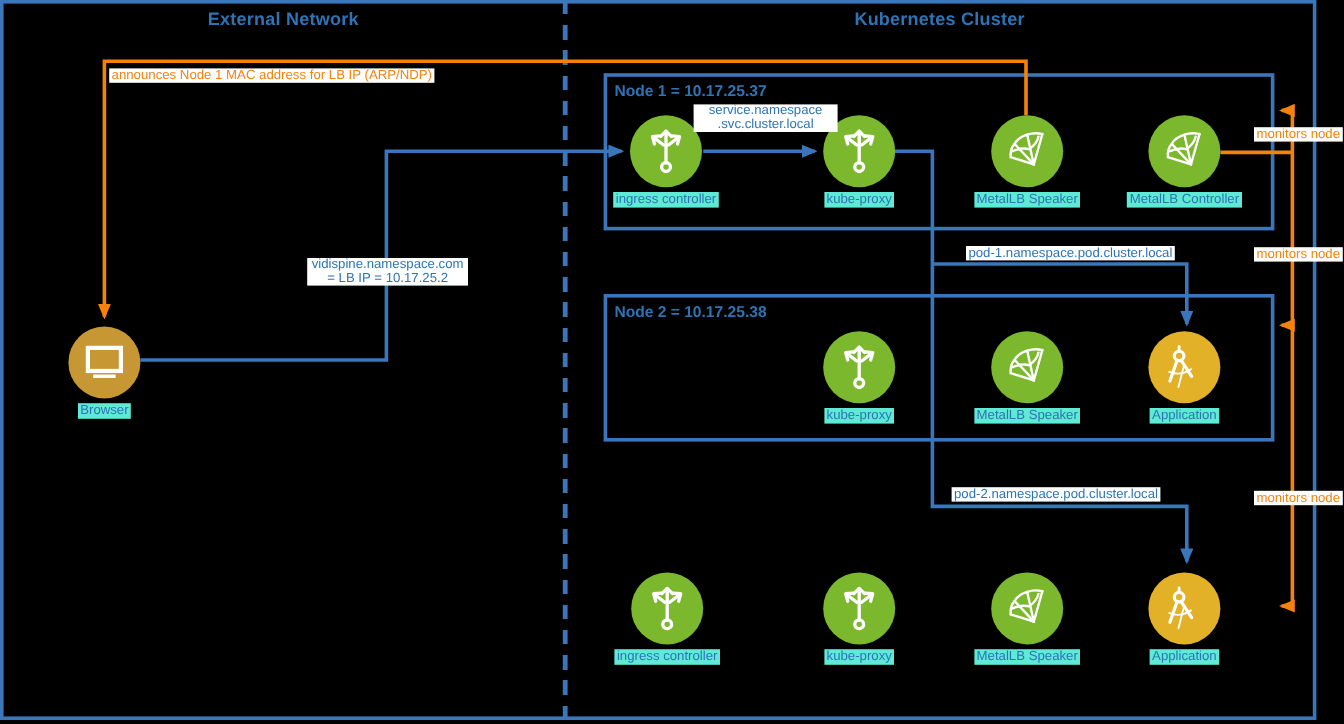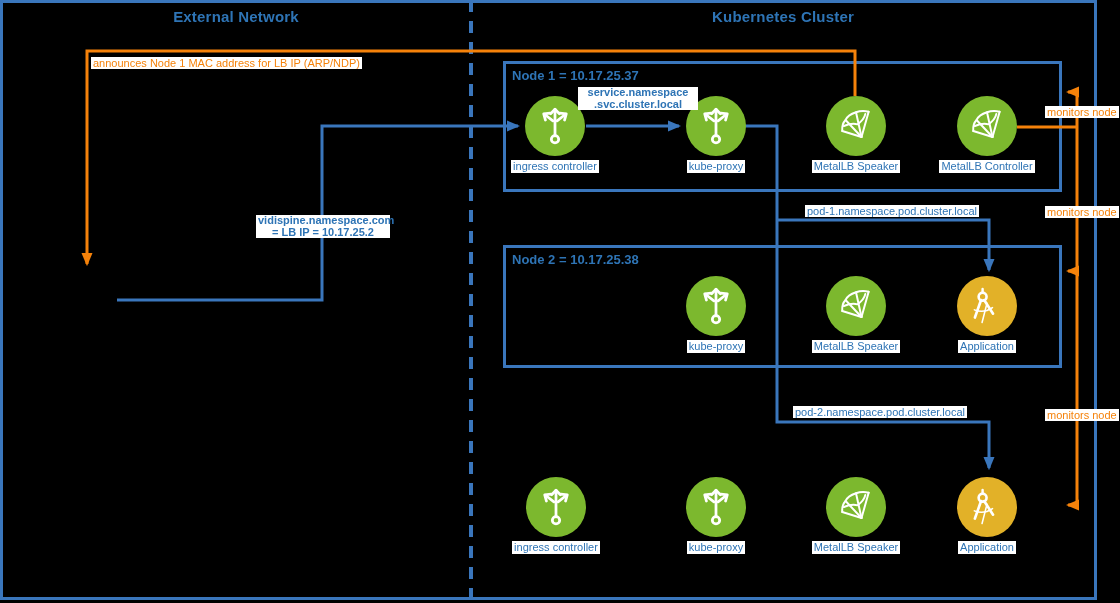--- a/index.html
+++ b/index.html
@@ -28,29 +28,29 @@
   }
   .component{position:absolute;width:110px;text-align:center;}
   .circle{
     width:60px;height:60px;border-radius:50%;margin:0 auto;
     display:flex;align-items:center;justify-content:center;
   }
   .circle.green{background:#7cb82e;}
   .circle.gold-app{background:#e2b128;}
   .circle.gold-browser{background:#c69733;}
   .chip{
-    display:inline-block;background:#ffffff;color:#2e74b5;font-size:11px;
+    display:inline-block;background:#5eead4;color:#2e74b5;font-size:11px;
     line-height:13px;padding:0 2px;margin-top:4px;white-space:nowrap;
   }
   .conn-label{
     position:absolute;background:#fff;color:#2e74b5;font-size:11px;
     line-height:12px;padding:0 2px;white-space:nowrap;z-index:6;
   }
   .conn-label.orange-text{color:#f5820a;text-align:center;}
-  .conn-label.two-line{white-space:normal;text-align:center;line-height:11.5px;font-weight:bold;}
+  .conn-label.two-line{white-space:normal;text-align:center;line-height:11.5px;}
   svg.connectors{position:absolute;left:0;top:0;z-index:4;}
   .layer-top{position:absolute;left:0;top:0;width:100%;height:100%;z-index:5;}
   .layer-top .component{position:absolute;}
   .icon{display:block;}
 </style>
 </head>
 <body>
 
 <div class="canvas">
 
@@ -122,20 +122,28 @@
       <path d="M1017 127 H1078"></path>
       <path d="M1077 92 V505"></path>
       <path d="M1077 92 H1068" marker-end="url(#ao)"></path>
       <path d="M1077 271 H1068" marker-end="url(#ao)"></path>
       <path d="M1077 505 H1068" marker-end="url(#ao)"></path>
     </g>
   </svg>
 
   <div class="layer-top">
 
+    <div class="component" style="left:32px;top:272px">
+      <div class="circle gold-browser">
+        <svg class="icon" width="44" height="44" viewBox="0 0 40 40">
+            <use href="#icon-monitor"></use>
+          </svg>
+      </div>
+      <span class="chip">Browser</span>
+    </div>
 
     <div class="component" style="left:500px;top:96px">
       <div class="circle green">
         <svg class="icon" width="46" height="46" viewBox="0 0 40 40">
             <use href="#icon-fork"></use>
           </svg>
       </div>
       <span class="chip">ingress controller</span>
     </div>
     <div class="component" style="left:661px;top:96px">

